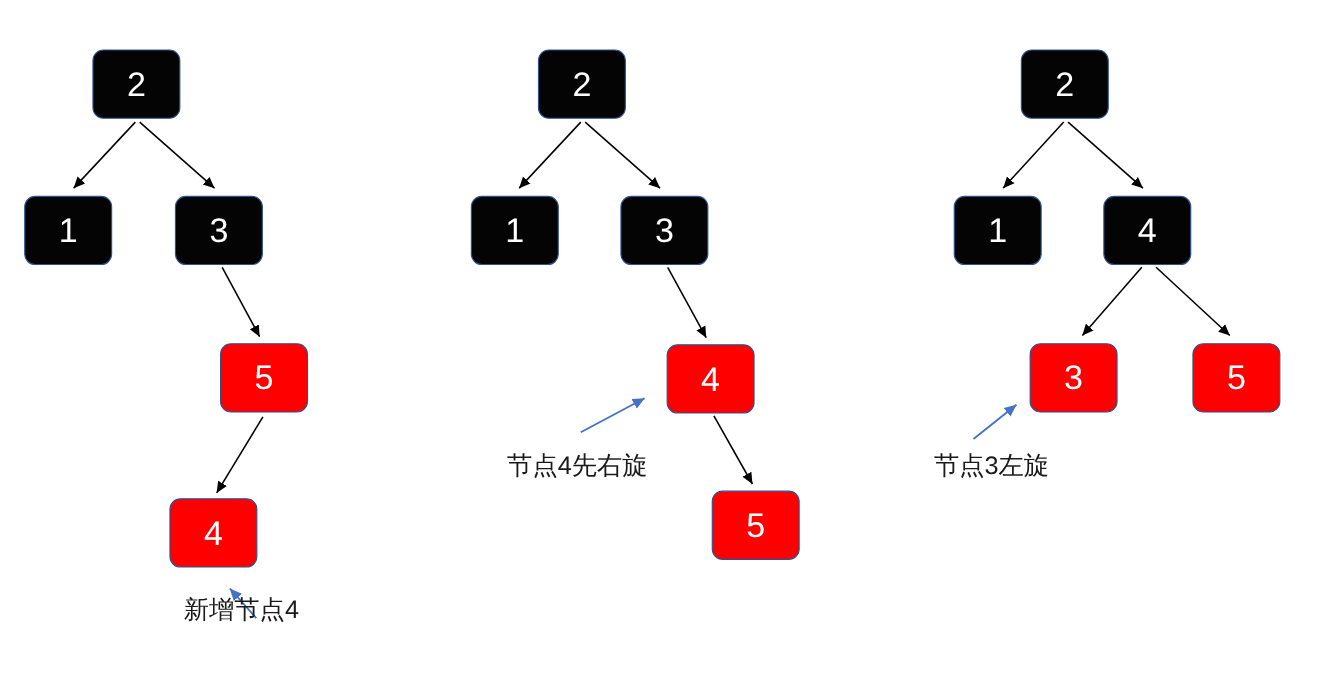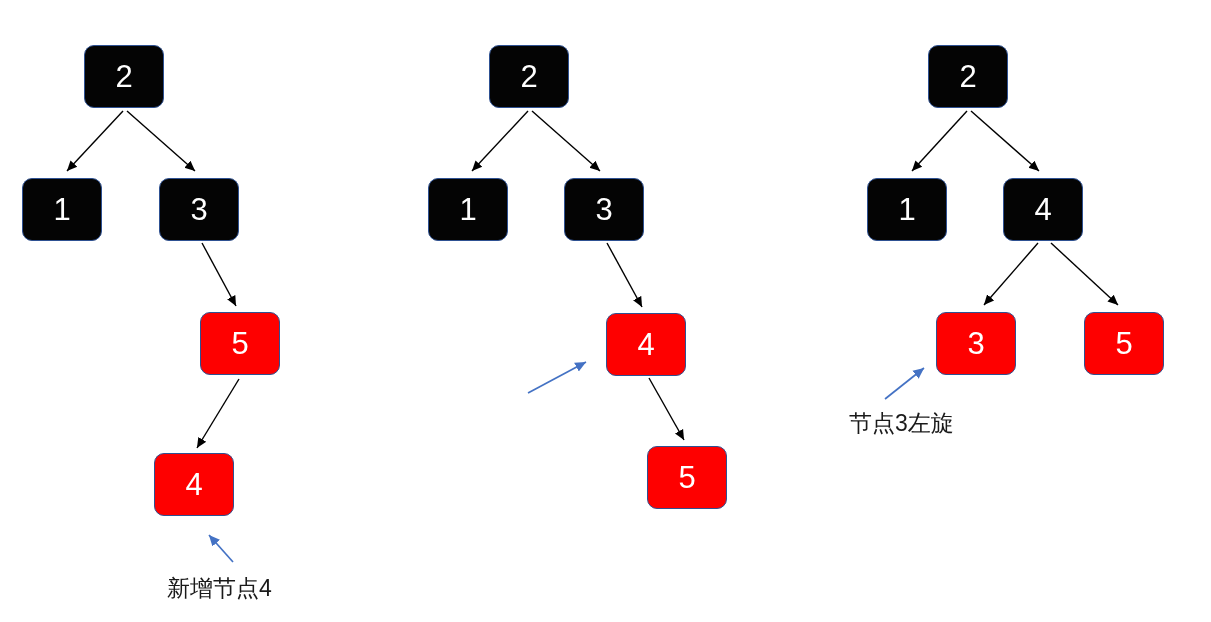--- a/index.html
+++ b/index.html
@@ -102,37 +102,38 @@
   </div>
   <div class="node" style="left:159px;top:178px" data-color="black">
     <span class="node-label">3</span>
   </div>
   <div class="node" style="left:200px;top:312px" data-color="red">
     <span class="node-label">5</span>
   </div>
   <div class="node" style="left:154px;top:453px" data-color="red">
     <span class="node-label">4</span>
   </div>
-  <div class="annotation" style="left:167px;top:576px">新增节点4</div>
+  <div class="annotation" style="left:167px;top:542px">新增节点4</div>
 
   <div class="node" style="left:489px;top:45px" data-color="black">
     <span class="node-label">2</span>
   </div>
   <div class="node" style="left:428px;top:178px" data-color="black">
     <span class="node-label">1</span>
   </div>
   <div class="node" style="left:564px;top:178px" data-color="black">
     <span class="node-label">3</span>
   </div>
   <div class="node" style="left:606px;top:313px" data-color="red">
     <span class="node-label">4</span>
   </div>
   <div class="node" style="left:647px;top:446px" data-color="red">
     <span class="node-label">5</span>
   </div>
+  <div class="annotation" style="left:461px;top:411px">节点4先右旋</div>
 
   <div class="node" style="left:928px;top:45px" data-color="black">
     <span class="node-label">2</span>
   </div>
   <div class="node" style="left:867px;top:178px" data-color="black">
     <span class="node-label">1</span>
   </div>
   <div class="node" style="left:1003px;top:178px" data-color="black">
     <span class="node-label">4</span>
   </div>

